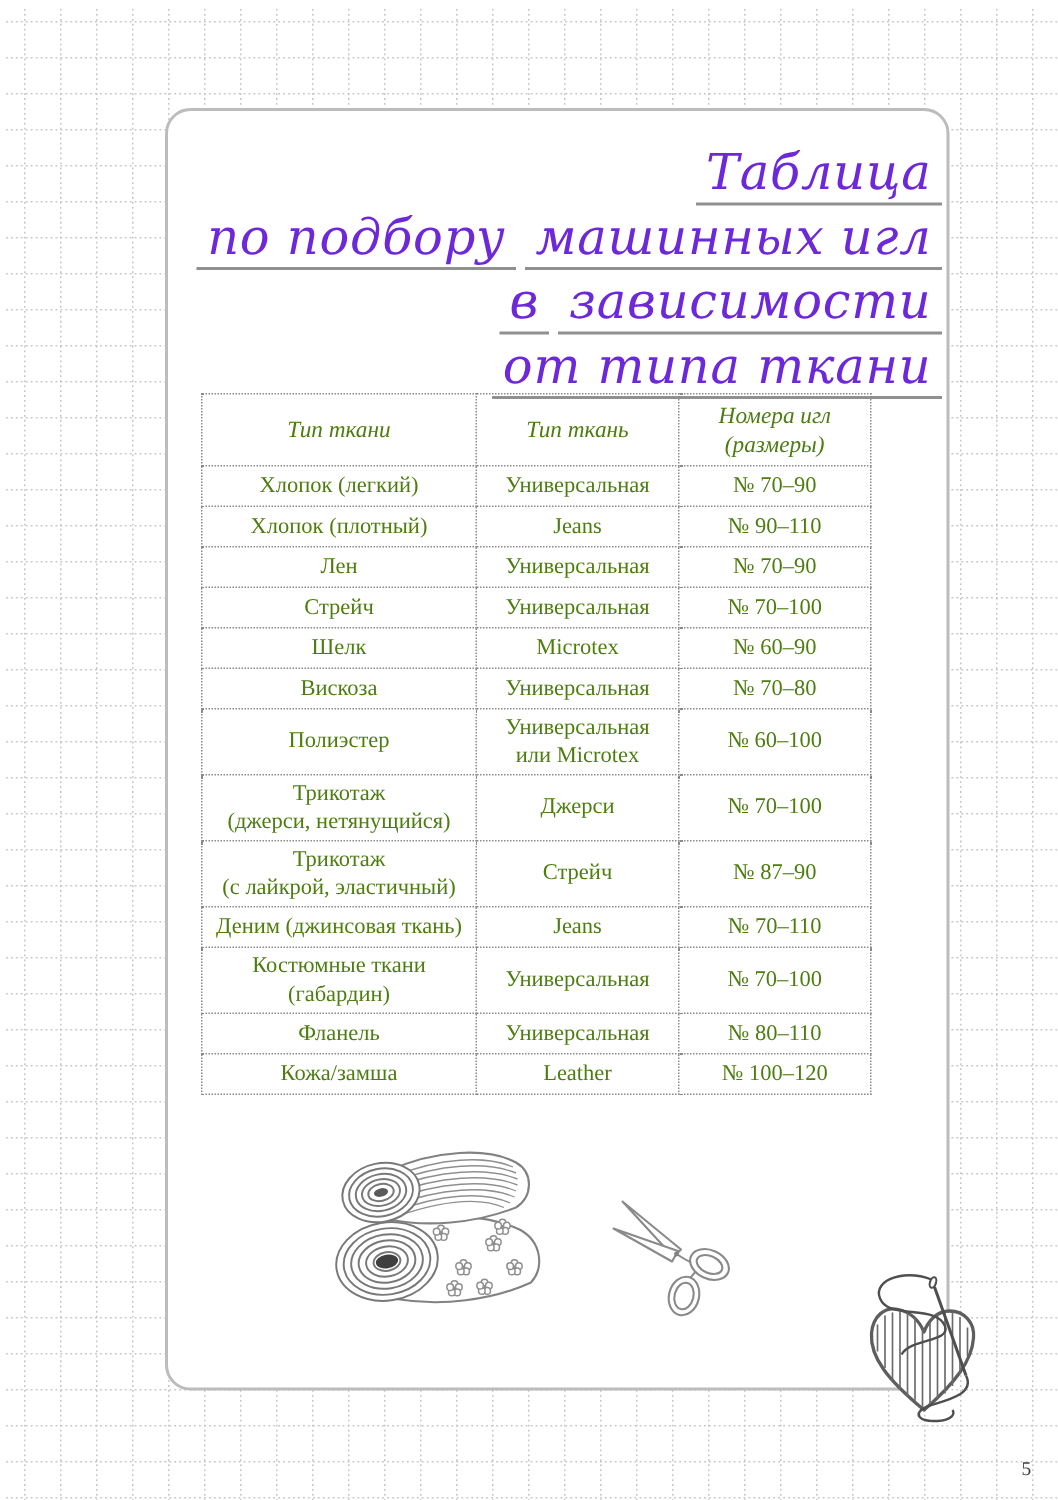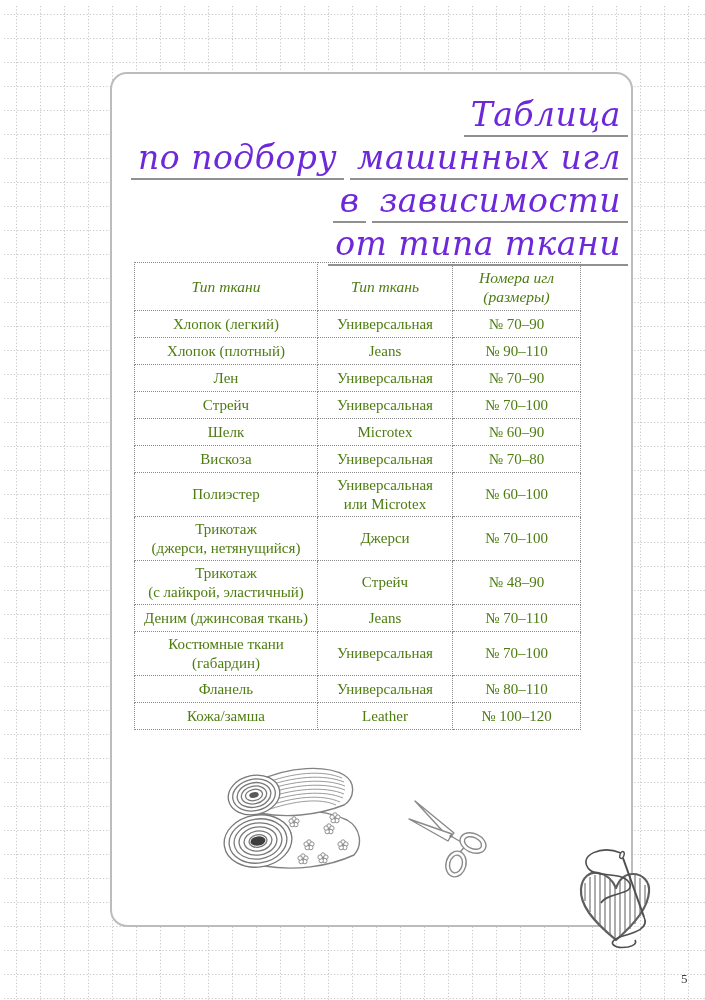--- a/index.html
+++ b/index.html
@@ -239,21 +239,21 @@
         </tr>
         <tr style="height: 44px;">
           <td>
             <div>Трикотаж</div>
             <div>(с лайкрой, эластичный)</div>
           </td>
           <td>
             <div>Стрейч</div>
           </td>
           <td>
-            <div>№ 48–90</div>
+            <div>№ 87–90</div>
           </td>
         </tr>
         <tr style="height: 27px;">
           <td>
             <div>Деним (джинсовая ткань)</div>
           </td>
           <td>
             <div>Jeans</div>
           </td>
           <td>

